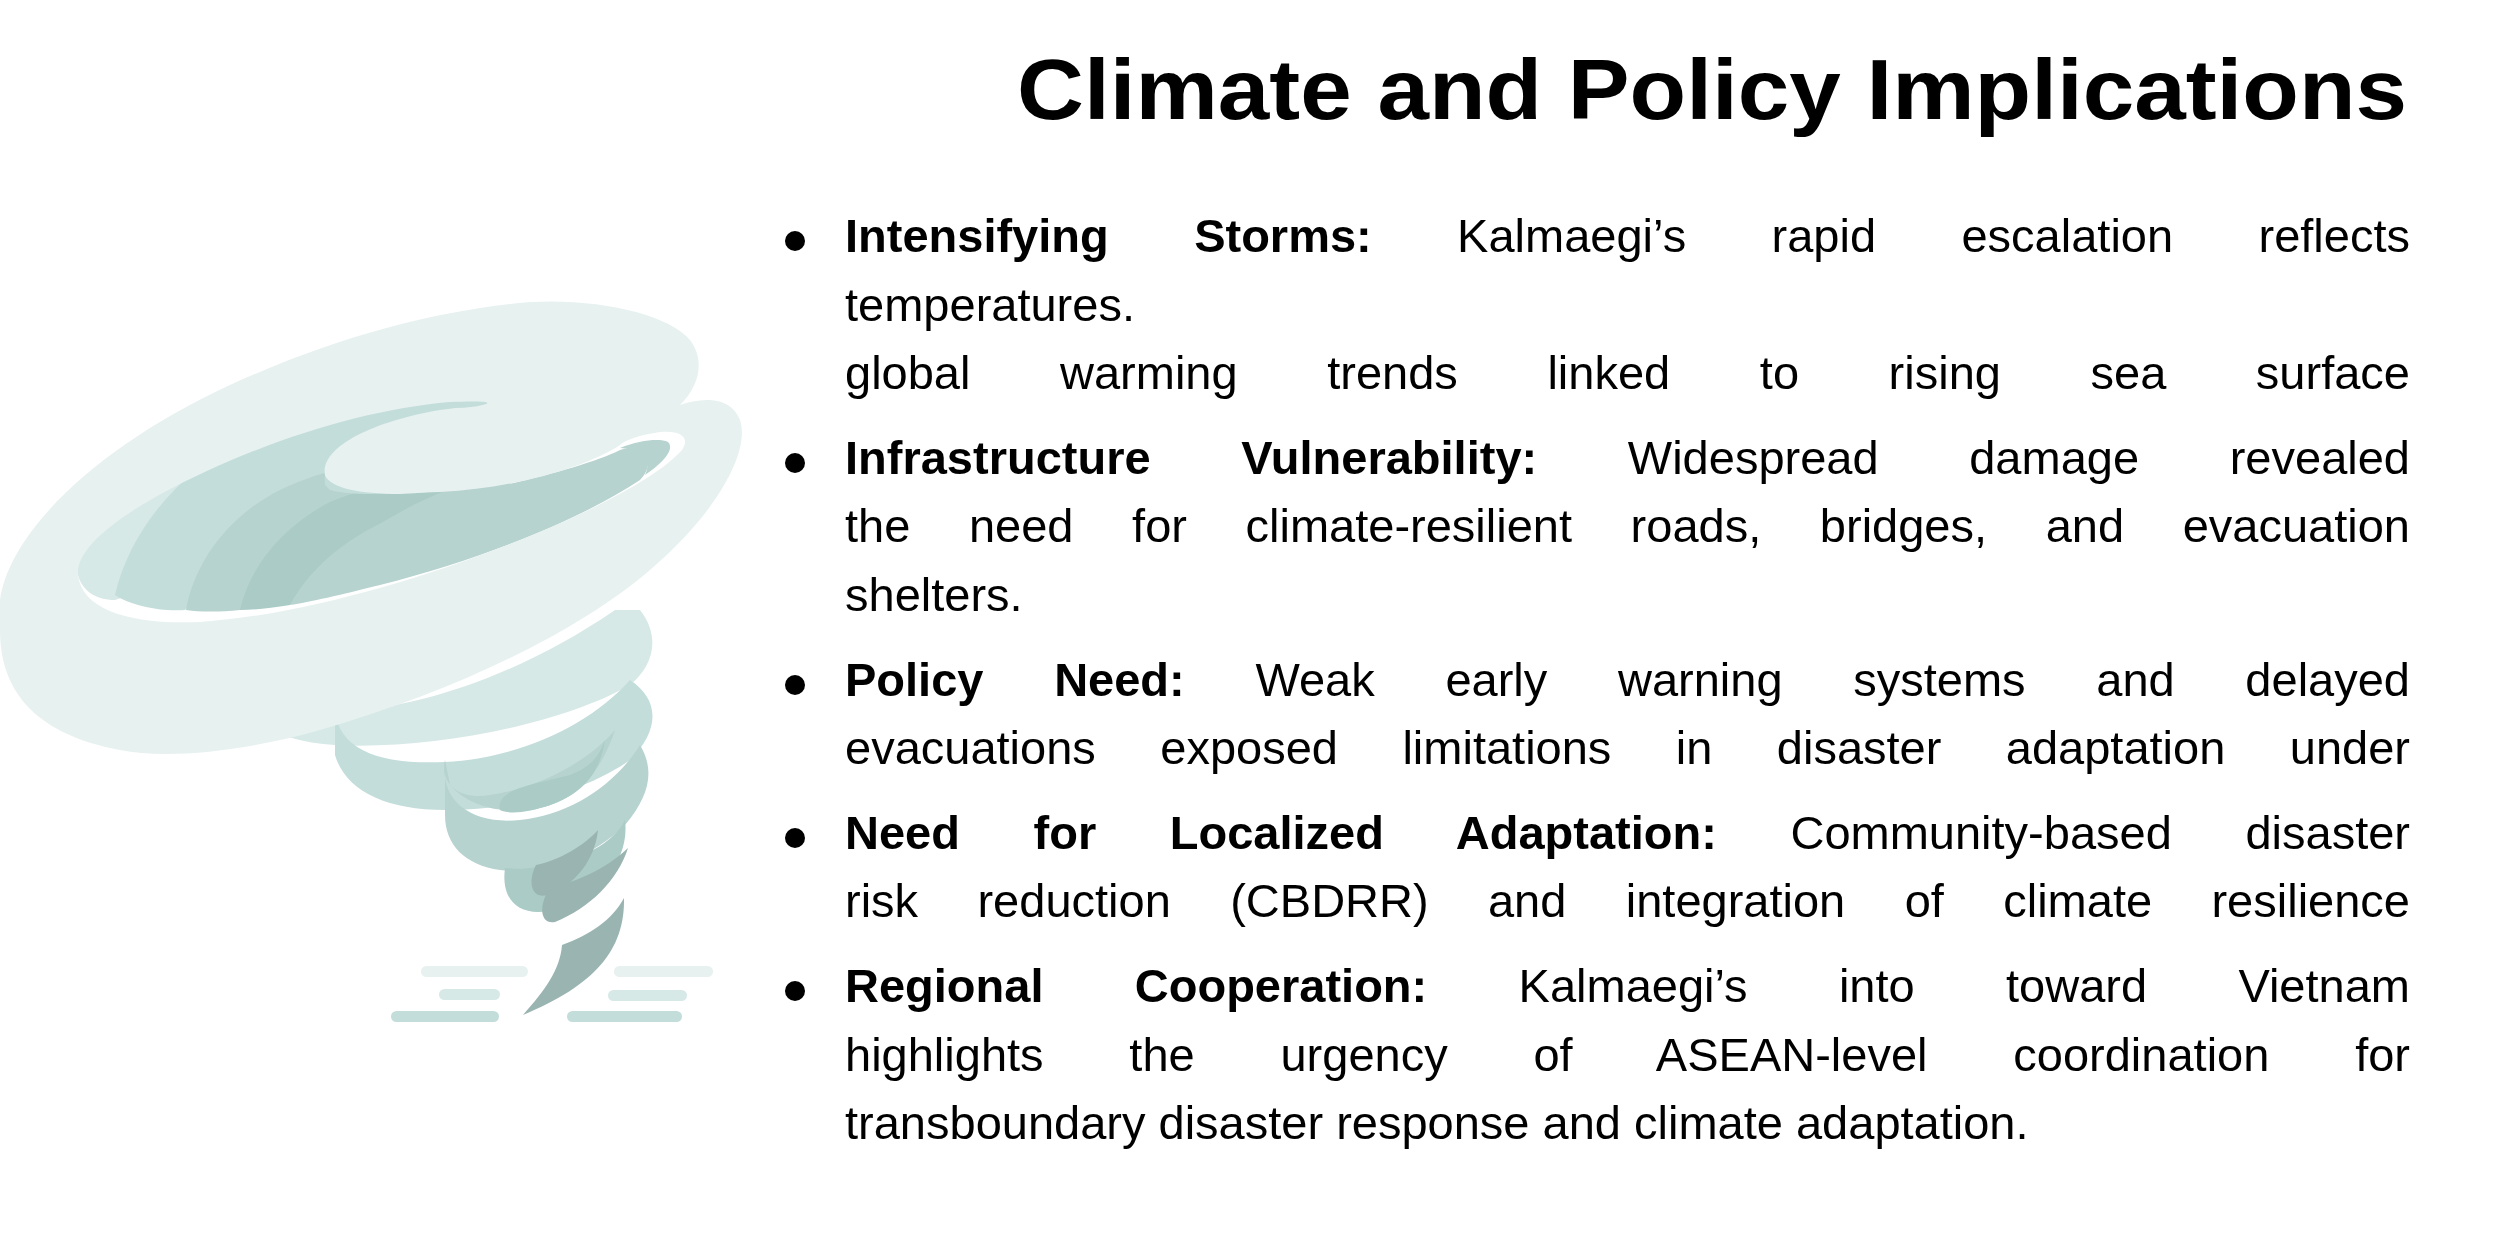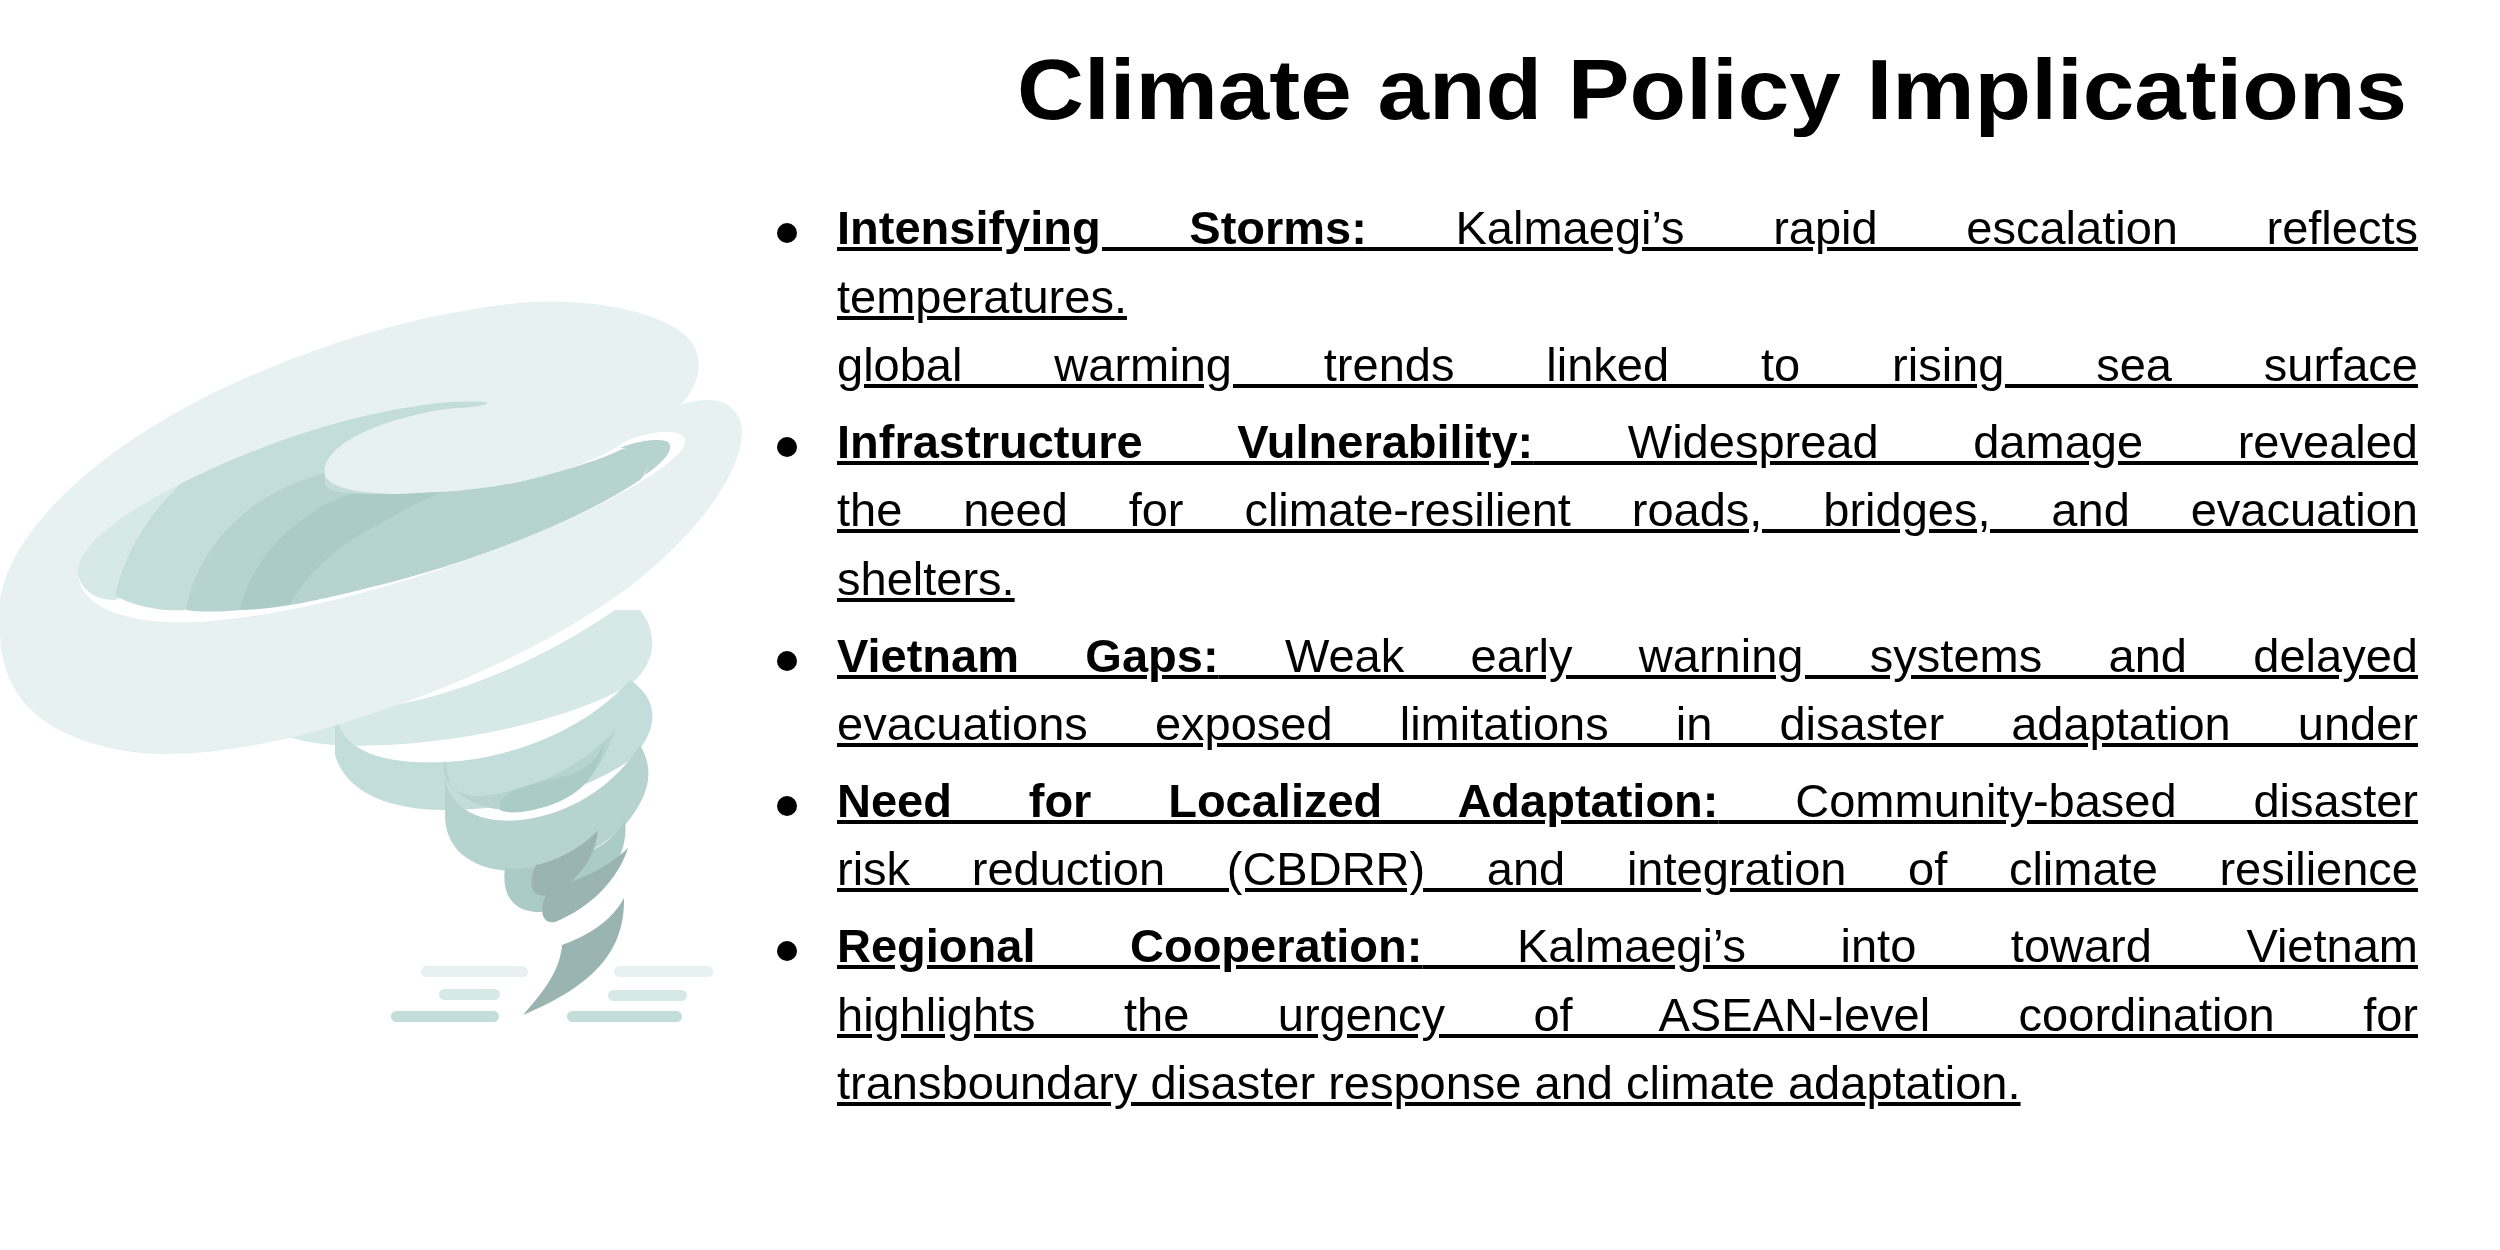--- a/index.html
+++ b/index.html
@@ -2,21 +2,21 @@
 <html><head>
 <meta charset="utf-8">
 <style>
   html, body { margin: 0; padding: 0; background: #ffffff; }
   body { width: 2500px; height: 1250px; position: relative; overflow: hidden; font-family: "Liberation Sans", sans-serif; color: #000; }
   .illustration { position: absolute; left: 0; top: 280px; width: 750px; height: 750px; }
   .title { position: absolute; left: 1010px; top: 40px; width: 1410px; height: 100px; }
   .title svg { width: 100%; height: 100%; overflow: visible; }
   .title text { font-family: "Liberation Sans", sans-serif; font-weight: 700; font-size: 86px; fill: #000; }
   .bullets { position: absolute; left: 829px; top: 186px; width: 1597px; margin: 0; padding: 0; list-style: none; }
-  .bullet { position: relative; margin: 8px; padding: 0; text-decoration: underline; }
+  .bullet { position: relative; margin: 16px; padding: 0; }
   .dot { position: absolute; left: -60px; top: 29px; width: 20px; height: 20px; border-radius: 50%; background: #000; }
   .line { display: block; height: 68.6px; line-height: 68.6px; font-size: 47px; white-space: nowrap; }
   .line.justify { text-align: justify; text-align-last: justify; white-space: normal; overflow: hidden; }
   .term { font-weight: 700; }
 </style>
 </head>
 <body>
 
 <div class="illustration">
   <svg viewBox="0 0 750 750" width="750" height="750">
@@ -75,21 +75,21 @@
     <span class="line justify">global warming trends linked to rising sea surface</span>
   </li>
   <li class="bullet">
     <span class="dot"></span>
     <span class="line justify"><span class="term">Infrastructure Vulnerability:</span><span> Widespread damage revealed</span></span>
     <span class="line justify">the need for climate-resilient roads, bridges, and evacuation</span>
     <span class="line">shelters.</span>
   </li>
   <li class="bullet">
     <span class="dot"></span>
-    <span class="line justify"><span class="term">Vietnam Gaps:</span><span> Weak early warning systems and delayed</span></span>
+    <span class="line justify"><span class="term">Policy Need:</span><span> Weak early warning systems and delayed</span></span>
     <span class="line justify">evacuations exposed limitations in disaster adaptation under</span>
   </li>
   <li class="bullet">
     <span class="dot"></span>
     <span class="line justify"><span class="term">Need for Localized Adaptation:</span><span> Community-based disaster</span></span>
     <span class="line justify">risk reduction (CBDRR) and integration of climate resilience</span>
   </li>
   <li class="bullet">
     <span class="dot"></span>
     <span class="line justify"><span class="term">Regional Cooperation:</span><span> Kalmaegi’s into toward Vietnam</span></span>

